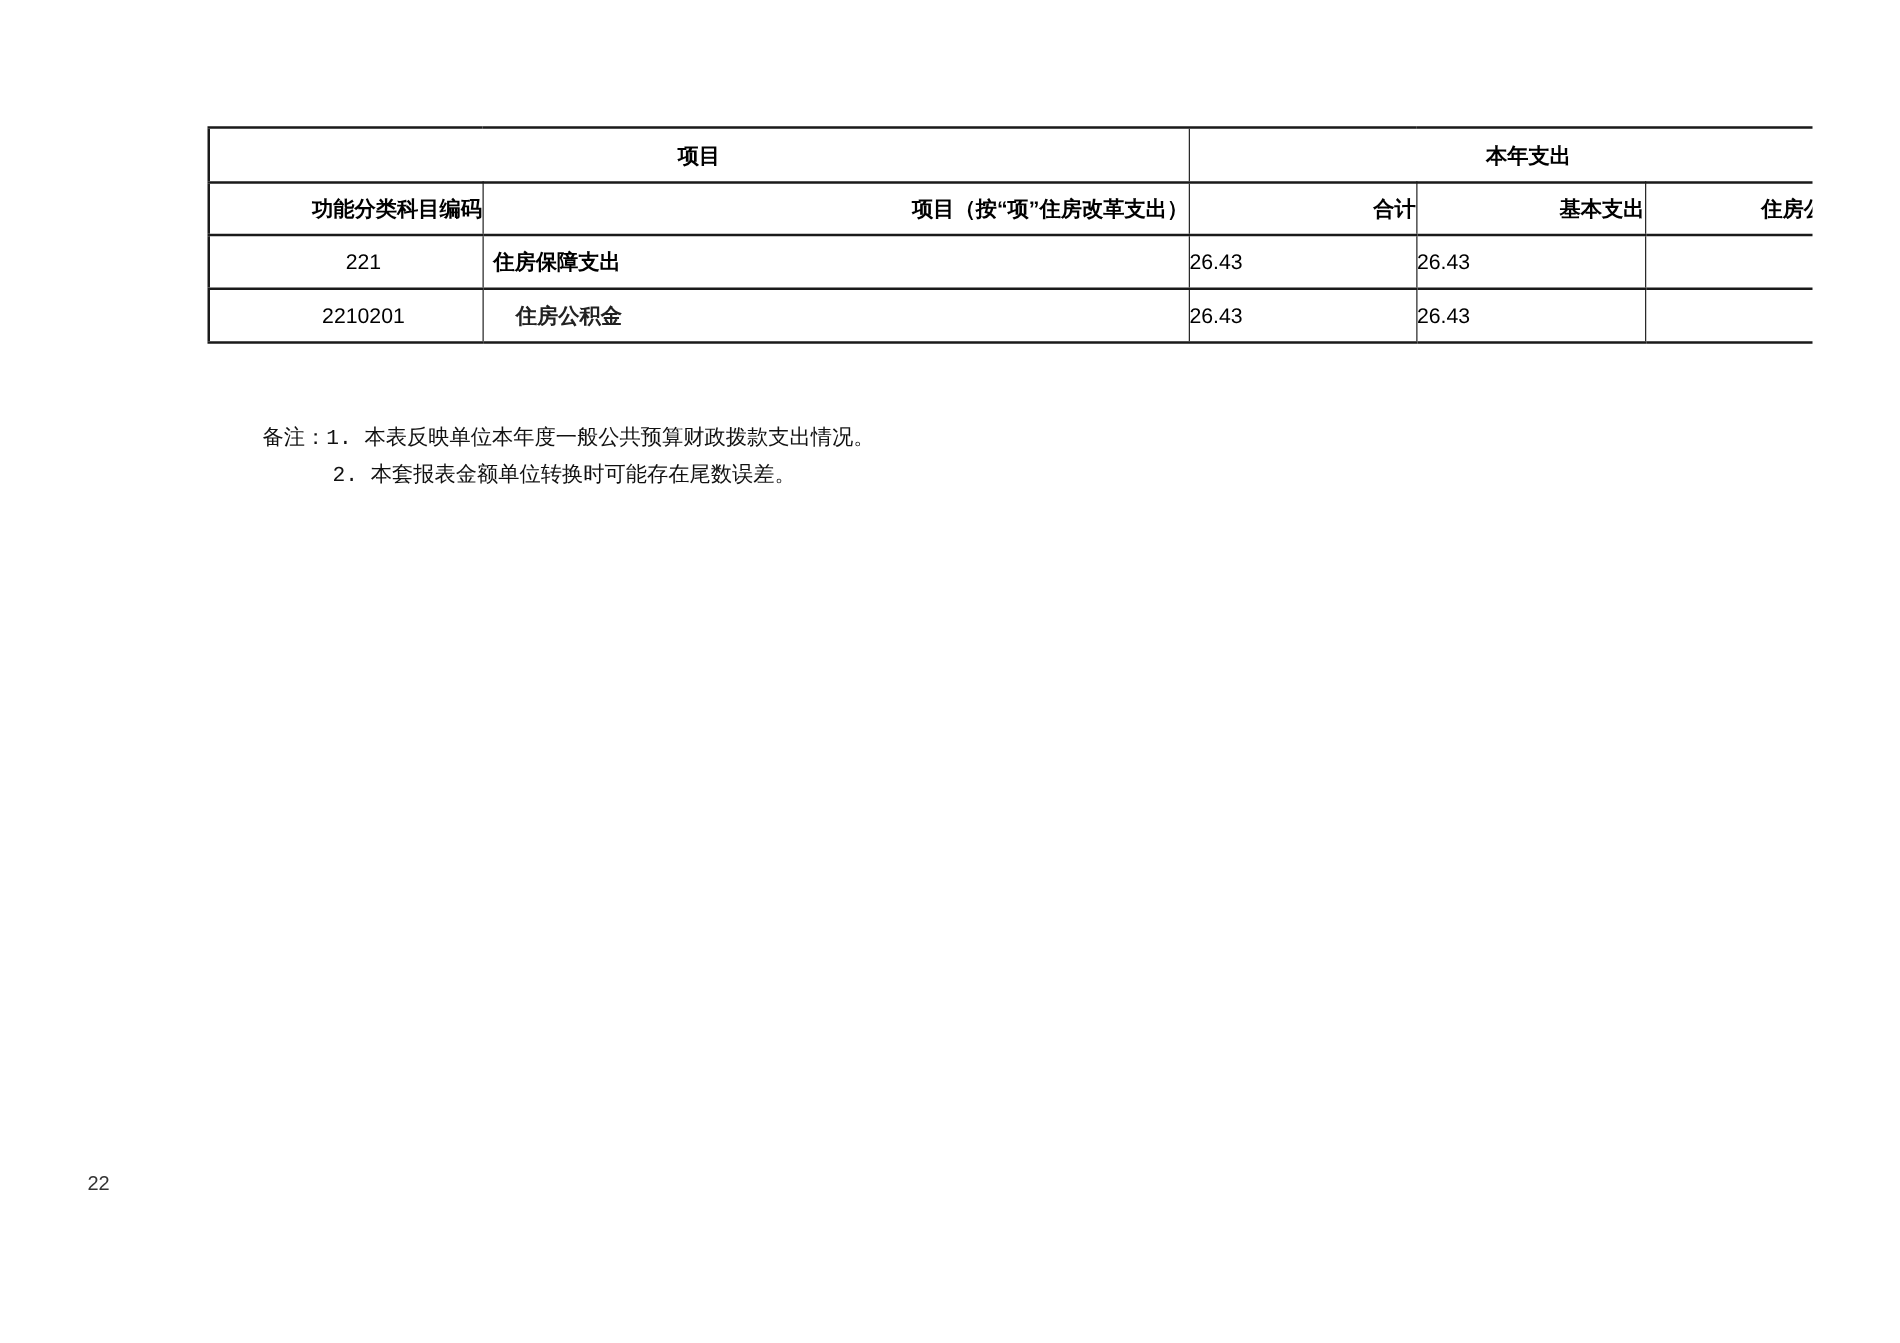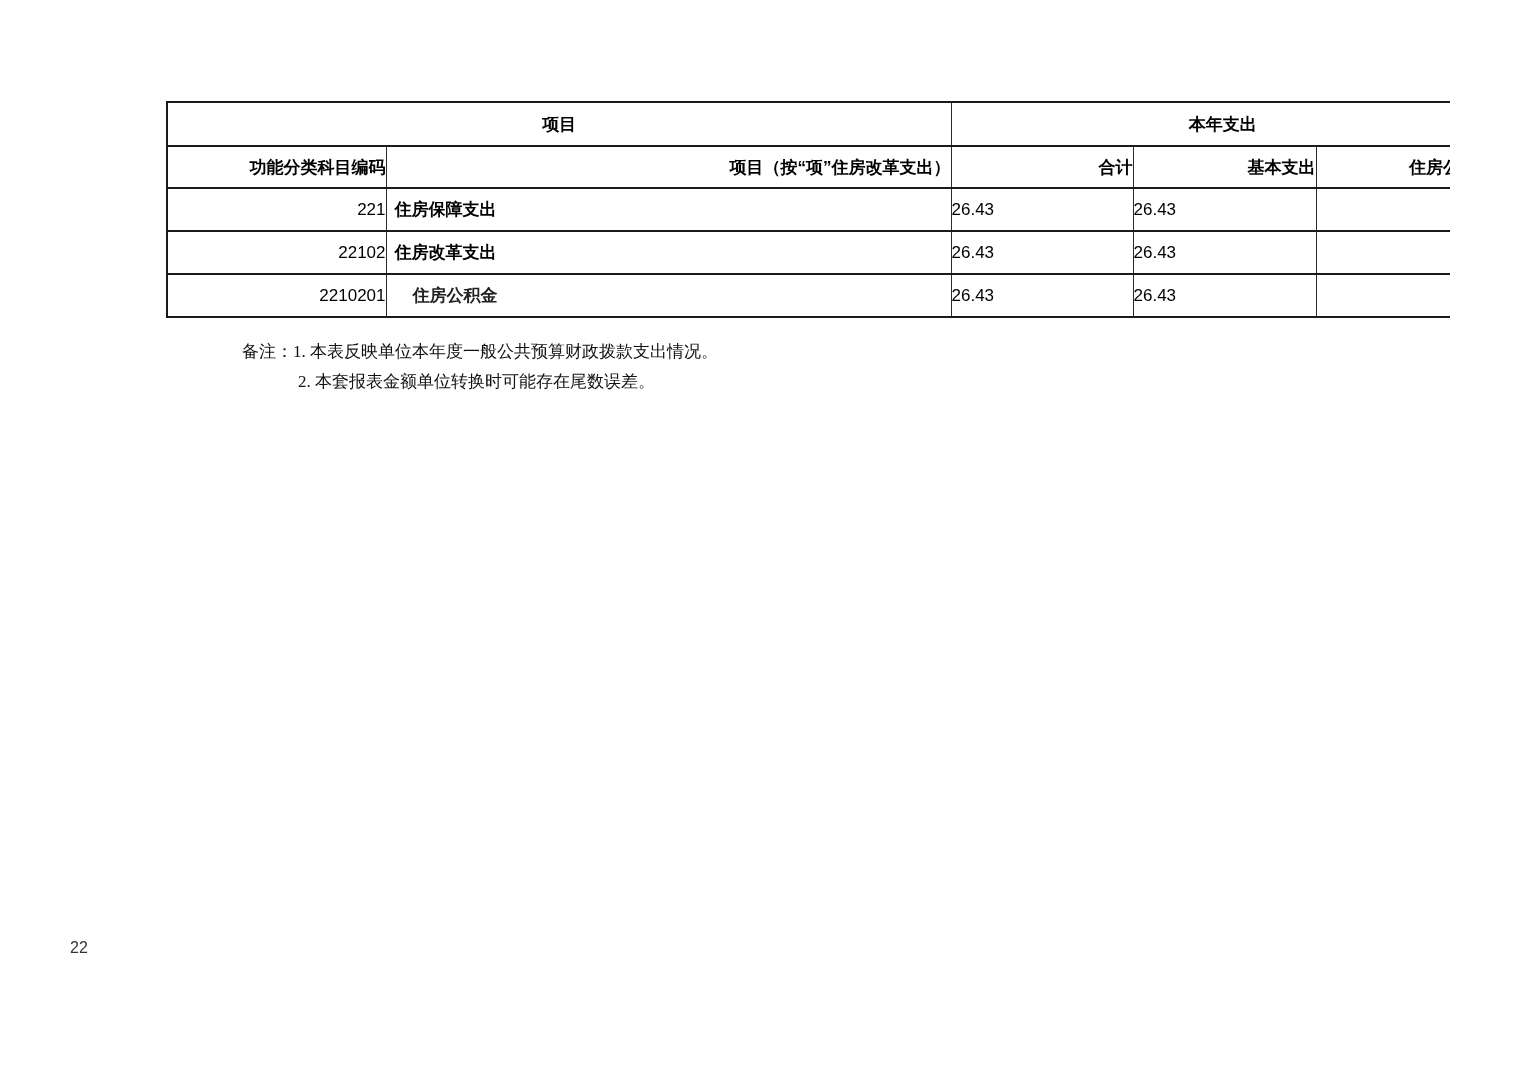--- a/index.html
+++ b/index.html
@@ -31,40 +31,39 @@
     vertical-align: middle;
     overflow: hidden;
     white-space: nowrap;
   }
   table.budget { border: 2px solid #1a1a1a; }
 
   .hrow1 td { height: 44px; text-align: center; font-weight: 700; }
   .hrow2 td { height: 42px; text-align: right; font-weight: 700; }
   .drow td  { height: 43px; }
 
-  td.code-cell { text-align: right; padding-left: 28px; font-weight: 400; }
+  td.code-cell { text-align: center; padding-left: 28px; font-weight: 400; }
   td.name-cell { text-align: left; padding-left: 8px; }
   td.name-bold { font-weight: 700; }
   td.name-indent {
     padding-left: 26px;
     font-weight: 700;
     font-family: "Liberation Serif", serif;
     color: #222;
   }
   td.num-cell { text-align: left; padding-right: 10px; font-weight: 400; }
 
   .notes {
     position: absolute;
     left: 140px;
     top: 337px;
-    font-family: Liberation Serif, serif;
+    font-family: Liberation Mono, monospace;
     font-size: 17px;
     line-height: 30px;
     color: #111;
-    margin-left: 32px;
   }
   .notes .line2 { padding-left: 56px; }
 
   .page-number {
     position: absolute;
     left: 0;
     right: 0;
     top: 939px;
     text-align: left;
     font-size: 16px;
@@ -98,27 +97,20 @@
       </tr>
 
       <tr class="drow">
         <td class="code-cell">221</td>
         <td class="name-cell name-bold">住房保障支出</td>
         <td class="num-cell">26.43</td>
         <td class="num-cell">26.43</td>
         <td class="num-cell"></td>
       </tr>
 
-      <tr class="drow">
-        <td class="code-cell">22102</td>
-        <td class="name-cell name-bold">住房改革支出</td>
-        <td class="num-cell">26.43</td>
-        <td class="num-cell">26.43</td>
-        <td class="num-cell"></td>
-      </tr>
 
       <tr class="drow">
         <td class="code-cell">2210201</td>
         <td class="name-cell name-indent">住房公积金</td>
         <td class="num-cell">26.43</td>
         <td class="num-cell">26.43</td>
         <td class="num-cell"></td>
       </tr>
     </tbody>
   </table>

